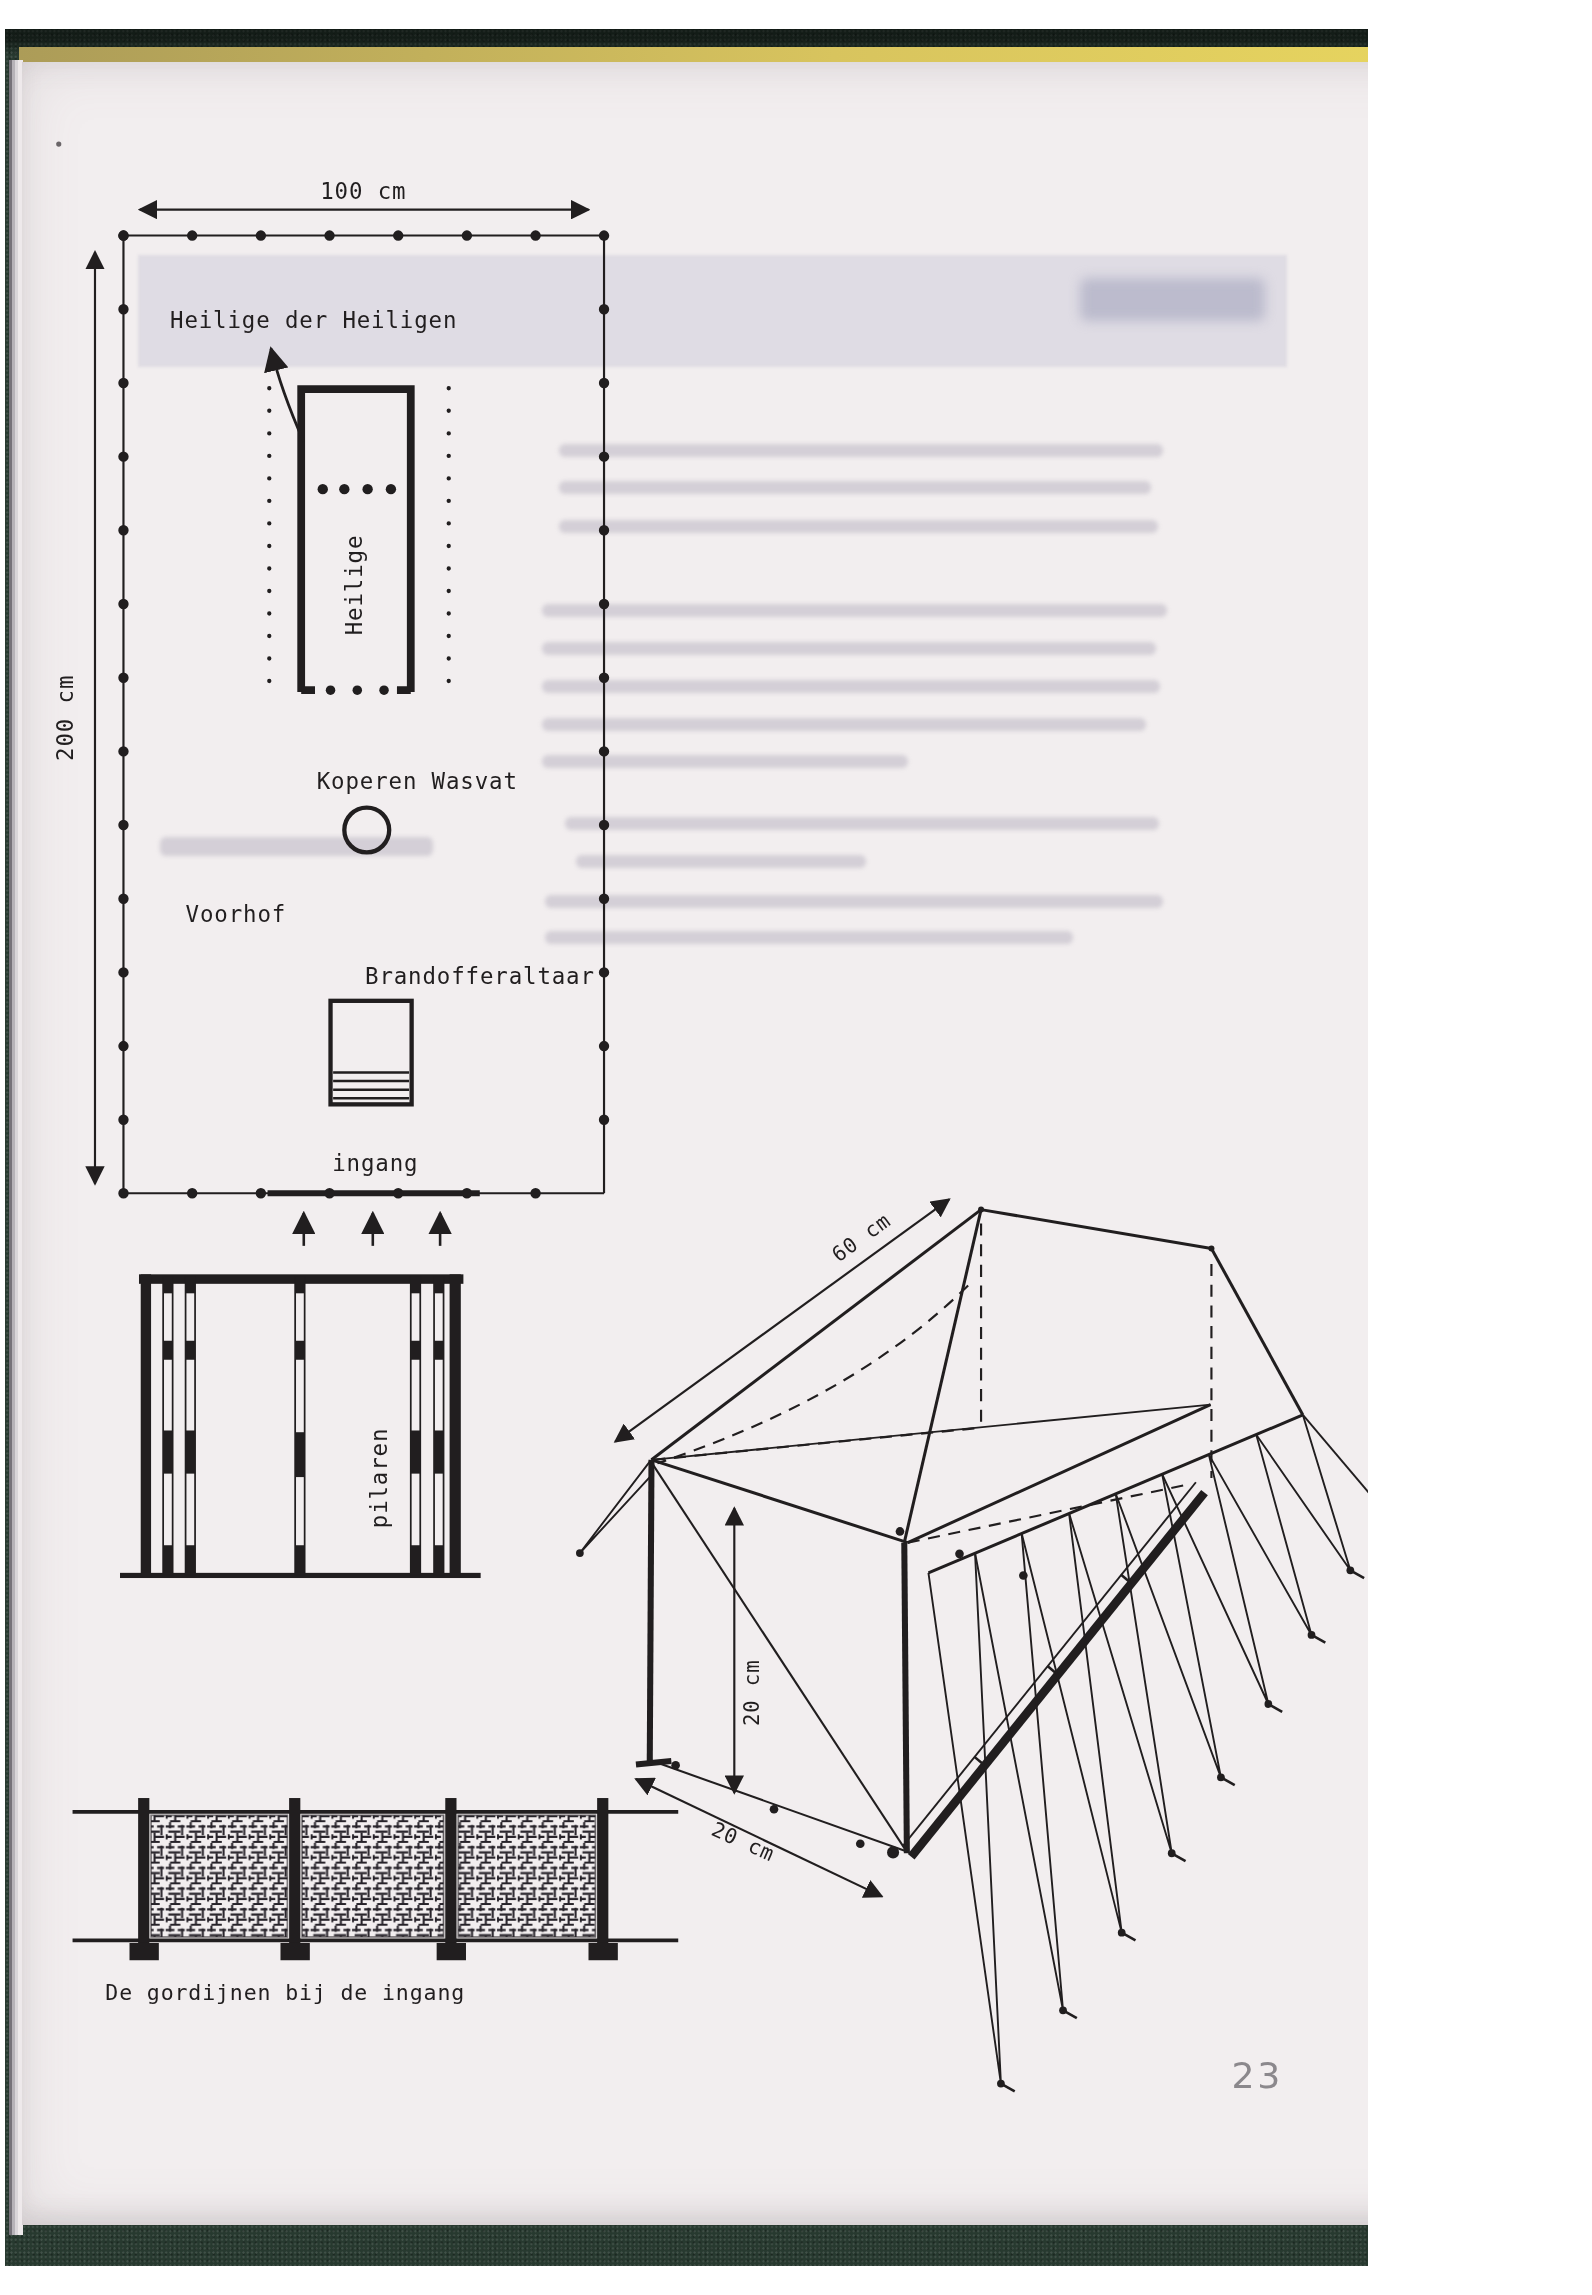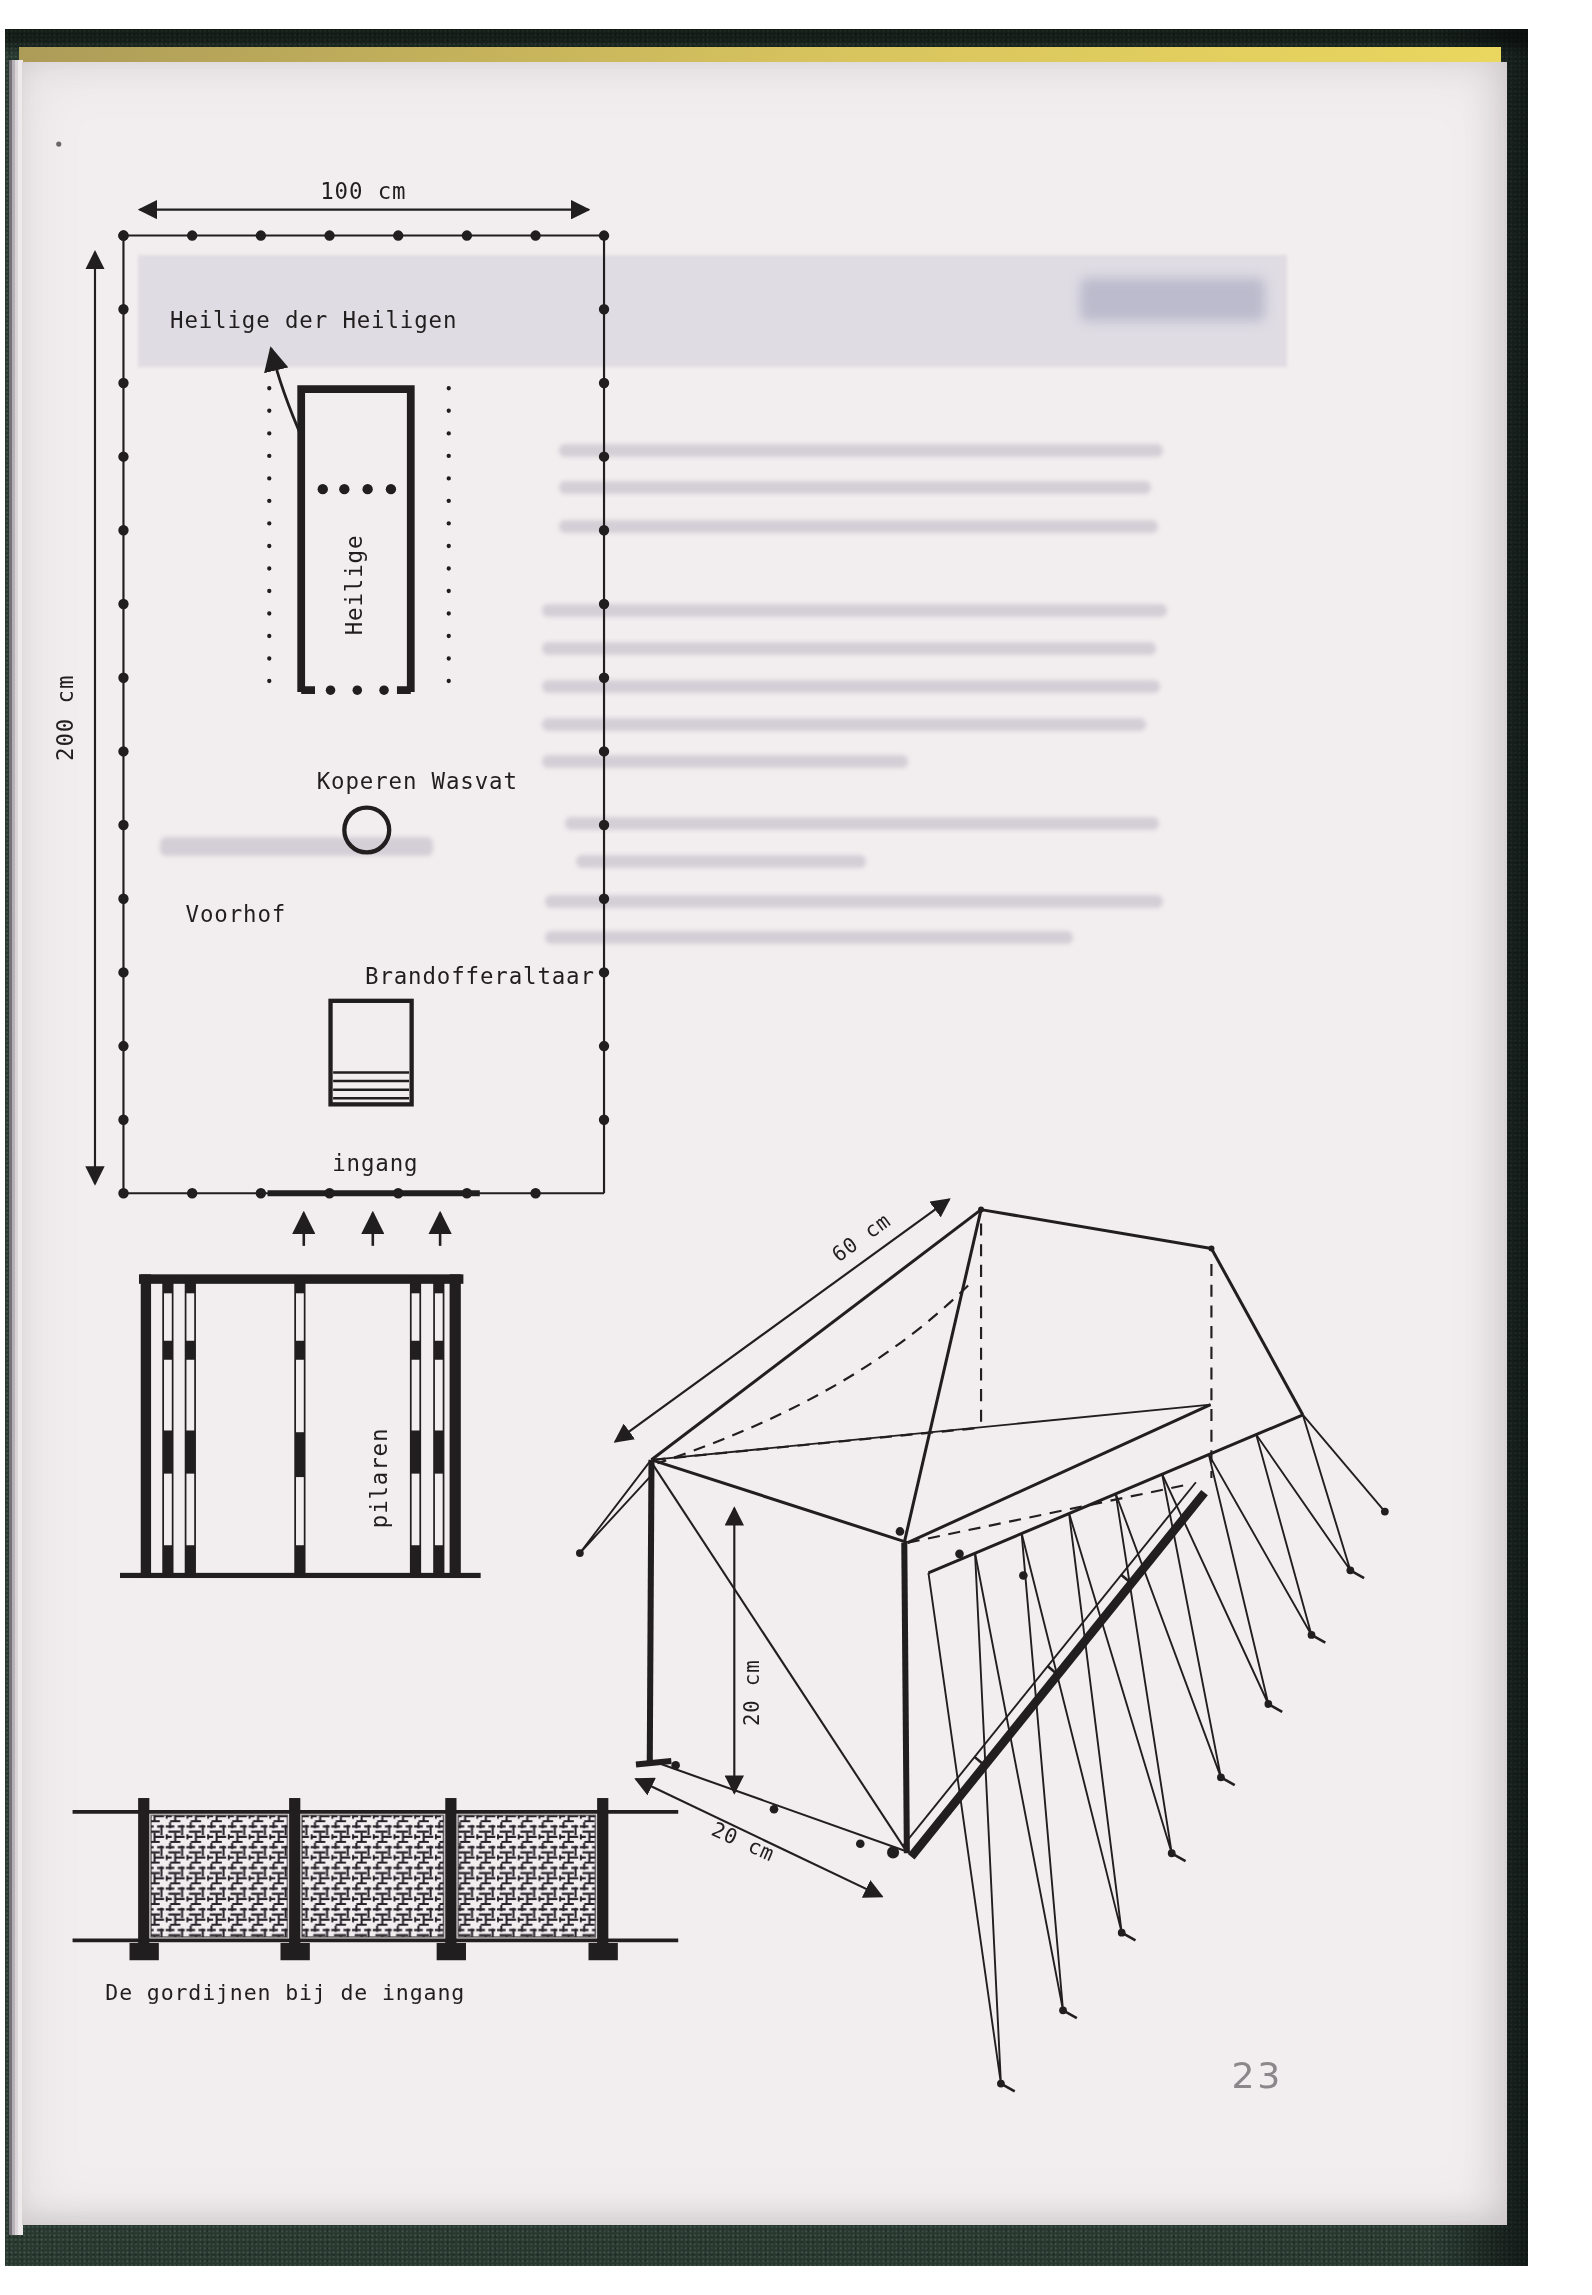--- a/index.html
+++ b/index.html
@@ -1,16 +1,16 @@
 <!DOCTYPE html>
 <html style="font-size:14px"><head>
 <meta charset="utf-8">
 <style>
   html,body{margin:0;padding:0;background:#ffffff;}
-  .stage{position:relative;width:1528px;height:2295px;overflow:hidden;background:#ffffff;
+  .stage{position:relative;width:1368px;height:2295px;overflow:hidden;background:#ffffff;
          font-family:"DejaVu Sans Mono", monospace;}
   
   .cover{position:absolute;left:5.2px;top:29px;width:1587px;height:2237px;
          background-color:#27392f;
          background-image:
            linear-gradient(to right, rgba(0,0,0,0) 90%, rgba(5,6,8,.85) 98%),
            linear-gradient(to bottom, rgba(0,0,0,.5) 0px, rgba(0,0,0,.5) 10.4px, rgba(0,0,0,0) 26px),
            radial-gradient(rgba(255,255,255,.12) 0.9px, rgba(0,0,0,0) 1.3px),
            radial-gradient(rgba(0,0,0,.30) 0.9px, rgba(0,0,0,0) 1.3px);
          background-size:100% 100%,100% 100%,4.3px 4.3px,6px 6px;

